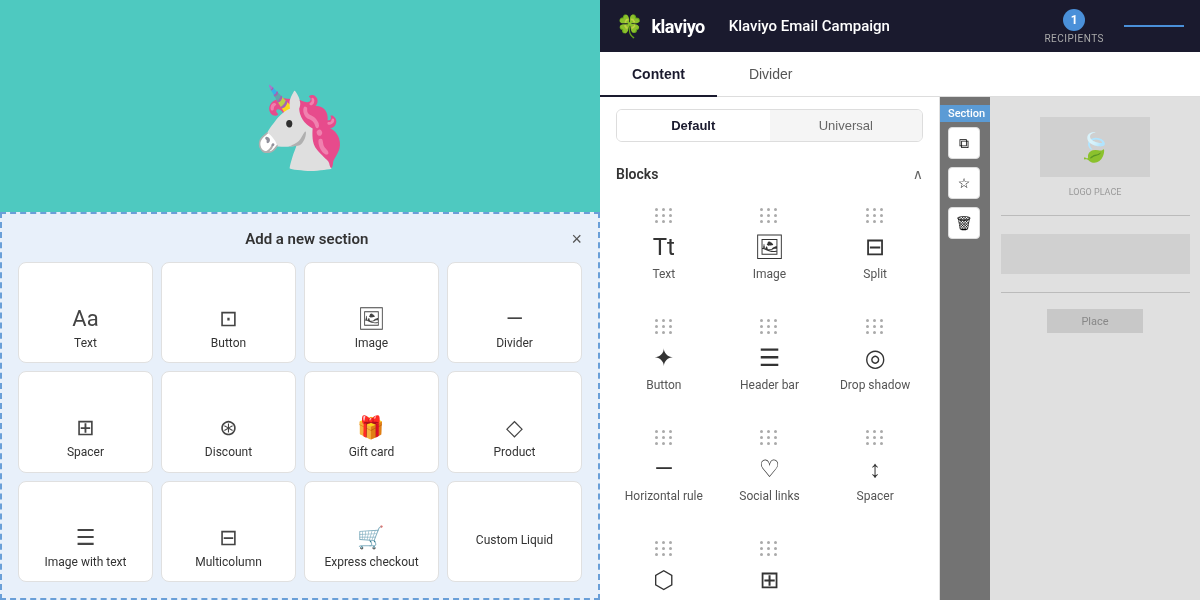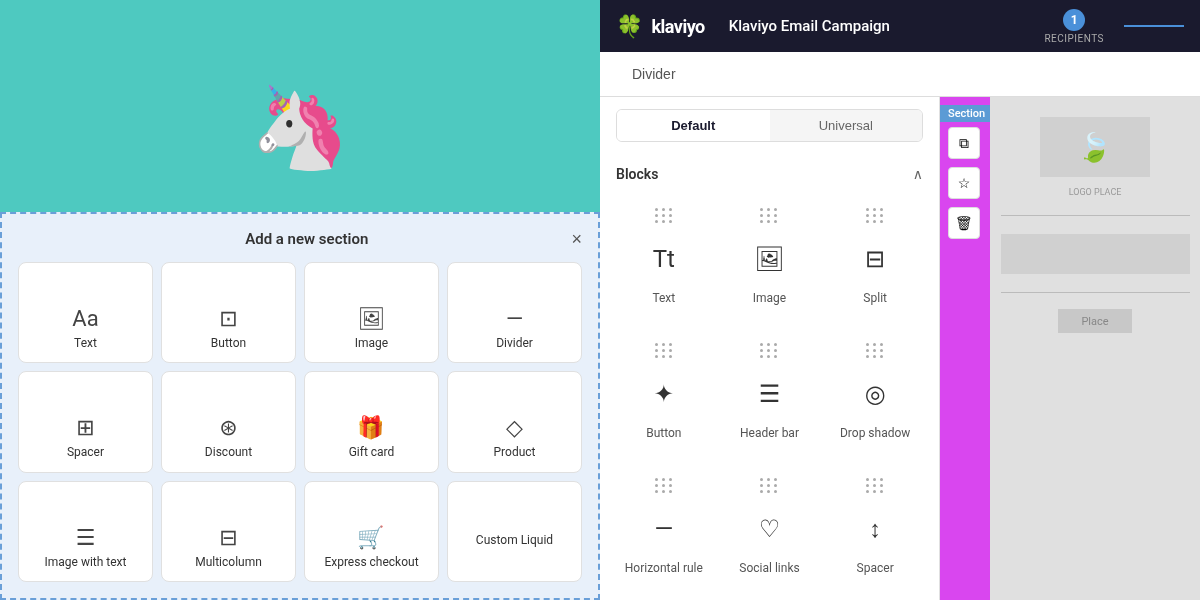--- a/index.html
+++ b/index.html
@@ -311,21 +311,21 @@
     .blocks-grid-right {
       display: grid;
       grid-template-columns: repeat(3, 1fr);
       gap: 10px;
     }
 
     .block-item-right {
       display: flex;
       flex-direction: column;
       align-items: center;
-      gap: 18px;
+      gap: 6px;
       padding: 14px 8px;
       cursor: pointer;
       border-radius: 6px;
     }
 
     .dots-grid {
       display: grid;
       grid-template-columns: repeat(3, 4px);
       gap: 3px;
       margin-bottom: 4px;
@@ -345,21 +345,21 @@
 
     .block-label-right {
       font-size: 12px;
       color: #555;
       text-align: center;
     }
 
     
     .canvas-right {
       flex: 1;
-      background: #d946ef;
+      background: #737373;
       position: relative;
       overflow: hidden;
     }
 
     .section-tag {
       position: absolute;
       top: 8px;
       left: 0;
       background: #5b9bd5;
       color: white;
@@ -418,21 +418,21 @@
       gap: 4px;
     }
 
     .leaf-shape {
       color: #1a1a2e;
       font-size: 28px;
     }
 
     .place-placeholder {
       background: #c8c8c8;
-      width: 74px;
+      width: 96px;
       height: 24px;
       margin: 8px auto;
       display: flex;
       align-items: center;
       justify-content: center;
       font-size: 11px;
       color: #888;
     }
 
     .divider-line {
@@ -525,20 +525,21 @@
     <span class="header-title">Klaviyo Email Campaign</span>
     <div class="header-spacer"></div>
     <div class="recipients-badge">
       <div class="badge-circle">1</div>
       <span class="badge-label">RECIPIENTS</span>
     </div>
     <div class="header-line"></div>
   </div>
 
   <div class="tabs-bar">
+    <button class="tab active">Content</button>
     <button class="tab">Divider</button>
   </div>
 
   <div class="content-area">
 
     <div class="sidebar-content">
 
       <div class="toggle-row">
         <button class="toggle-btn active">Default</button>
         <button class="toggle-btn inactive">Universal</button>

